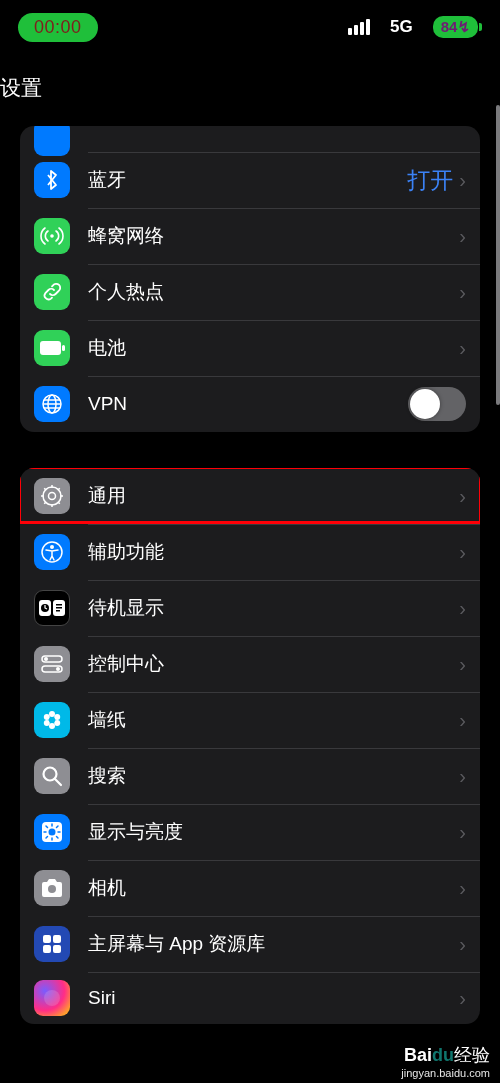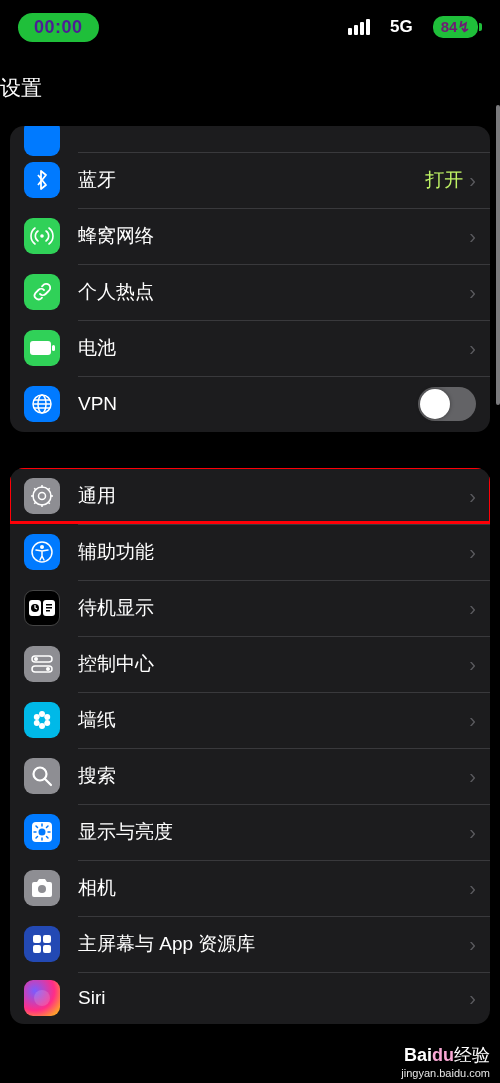--- a/index.html
+++ b/index.html
@@ -1,40 +1,40 @@
 <!DOCTYPE html>
 <html><head>
   <meta charset="utf-8">
   <style>
     *{margin:0;padding:0;box-sizing:border-box;-webkit-font-smoothing:antialiased}
     html,body{width:500px;height:1083px;background:#000;font-family:-apple-system,"Helvetica Neue",Arial,sans-serif;color:#fff;overflow:hidden}
     .status-bar{height:54px;display:flex;align-items:center;justify-content:space-between;padding:0 22px 0 18px}
-    .time-pill{background:#1fbf3a;color:#4c1d95;font-size:18px;font-weight:700;padding:4px 16px;border-radius:20px;letter-spacing:.5px}
+    .time-pill{background:#1fbf3a;color:#7f1d1d;font-size:18px;font-weight:400;padding:4px 16px;border-radius:20px;letter-spacing:.5px}
     .status-right{display:flex;align-items:center;gap:20px}
     .signal{display:flex;align-items:flex-end;gap:2px}
     .signal i{display:block;width:4px;background:#fff;border-radius:1px}
     .signal i:nth-child(1){height:7px}.signal i:nth-child(2){height:10px}.signal i:nth-child(3){height:13px}.signal i:nth-child(4){height:16px}
     .net{font-size:17px;font-weight:600}
     .battery-pill{background:#1fbf3a;color:#701a75;font-size:15px;font-weight:700;padding:2px 8px;border-radius:10px;position:relative}
     .battery-pill:after{content:"";position:absolute;right:-4px;top:50%;transform:translateY(-50%);width:3px;height:8px;background:#1fbf3a;border-radius:0 2px 2px 0}
     .nav-title{text-align:left;font-size:21px;font-weight:400;padding:20px 0 24px}
-    .group{background:#1c1c1e;margin:0 10px 36px;border-radius:14px;overflow:hidden;position:relative}
+    .group{background:#1c1c1e;margin:0 20px 36px;border-radius:14px;overflow:hidden;position:relative}
     .row{display:flex;align-items:center;height:56px;padding:0 14px;position:relative}
     .row+.row:before{content:"";position:absolute;left:68px;right:0;top:0;height:.5px;background:#39393c}
     .ico{width:36px;height:36px;border-radius:9px;flex-shrink:0;display:flex;align-items:center;justify-content:center;margin-right:18px}
     .ico svg{display:block}
     .lbl{font-size:19px;flex:1}
-    .val{font-size:19px;color:#bef264;margin-right:6px}
+    .val{font-size:23px;color:#3b82f6;margin-right:6px}
     .chev{color:#5a5a5e;font-size:20px}
     .switch{width:58px;height:34px;border-radius:17px;background:#636366;position:relative}
     .switch i{position:absolute;top:2px;left:2px;width:30px;height:30px;border-radius:50%;background:#fff;box-shadow:0 0 4px rgba(0,0,0,.4)}
     .hl{position:absolute;border:3px solid #ff0007;pointer-events:none}
     .scroll-ind{position:absolute;right:0;top:105px;width:4px;height:300px;background:#7a7a7d;border-radius:2px}
     .wm{position:absolute;right:10px;bottom:4px;text-align:right;color:#fff;font-family:Arial}
-    .wm .b{font-size:18px;font-weight:700}.wm .b .d{color:#f9a8d4}.wm .j{font-size:18px}.wm .u{font-size:11px;opacity:.9}
+    .wm .b{font-size:18px;font-weight:700}.wm .b .d{color:#0f766e}.wm .j{font-size:18px}.wm .u{font-size:11px;opacity:.9}
     .siri-row{height:52px}
     .partial-top{height:26px;align-items:flex-end;padding-bottom:2px}
     .partial-top .ico{margin-bottom:-6px}
   </style>
 </head>
 <body>
 
 <div class="status-bar">
   <div class="time-pill">00:00</div>
   <div class="status-right">

